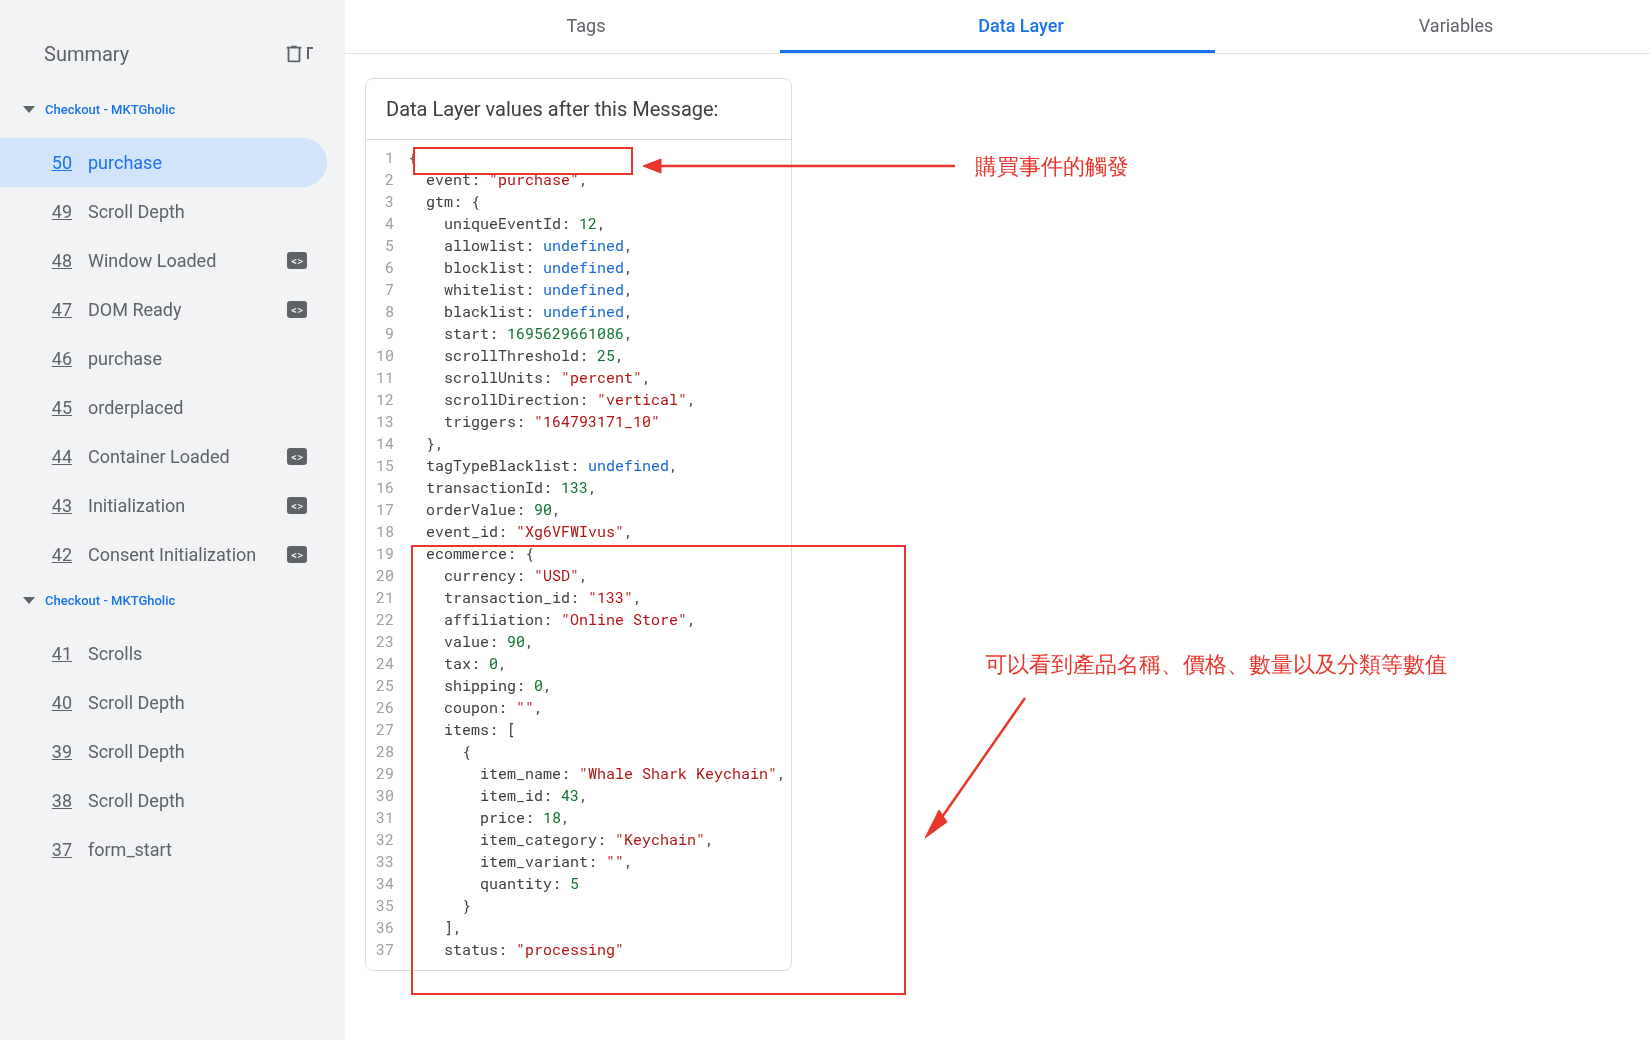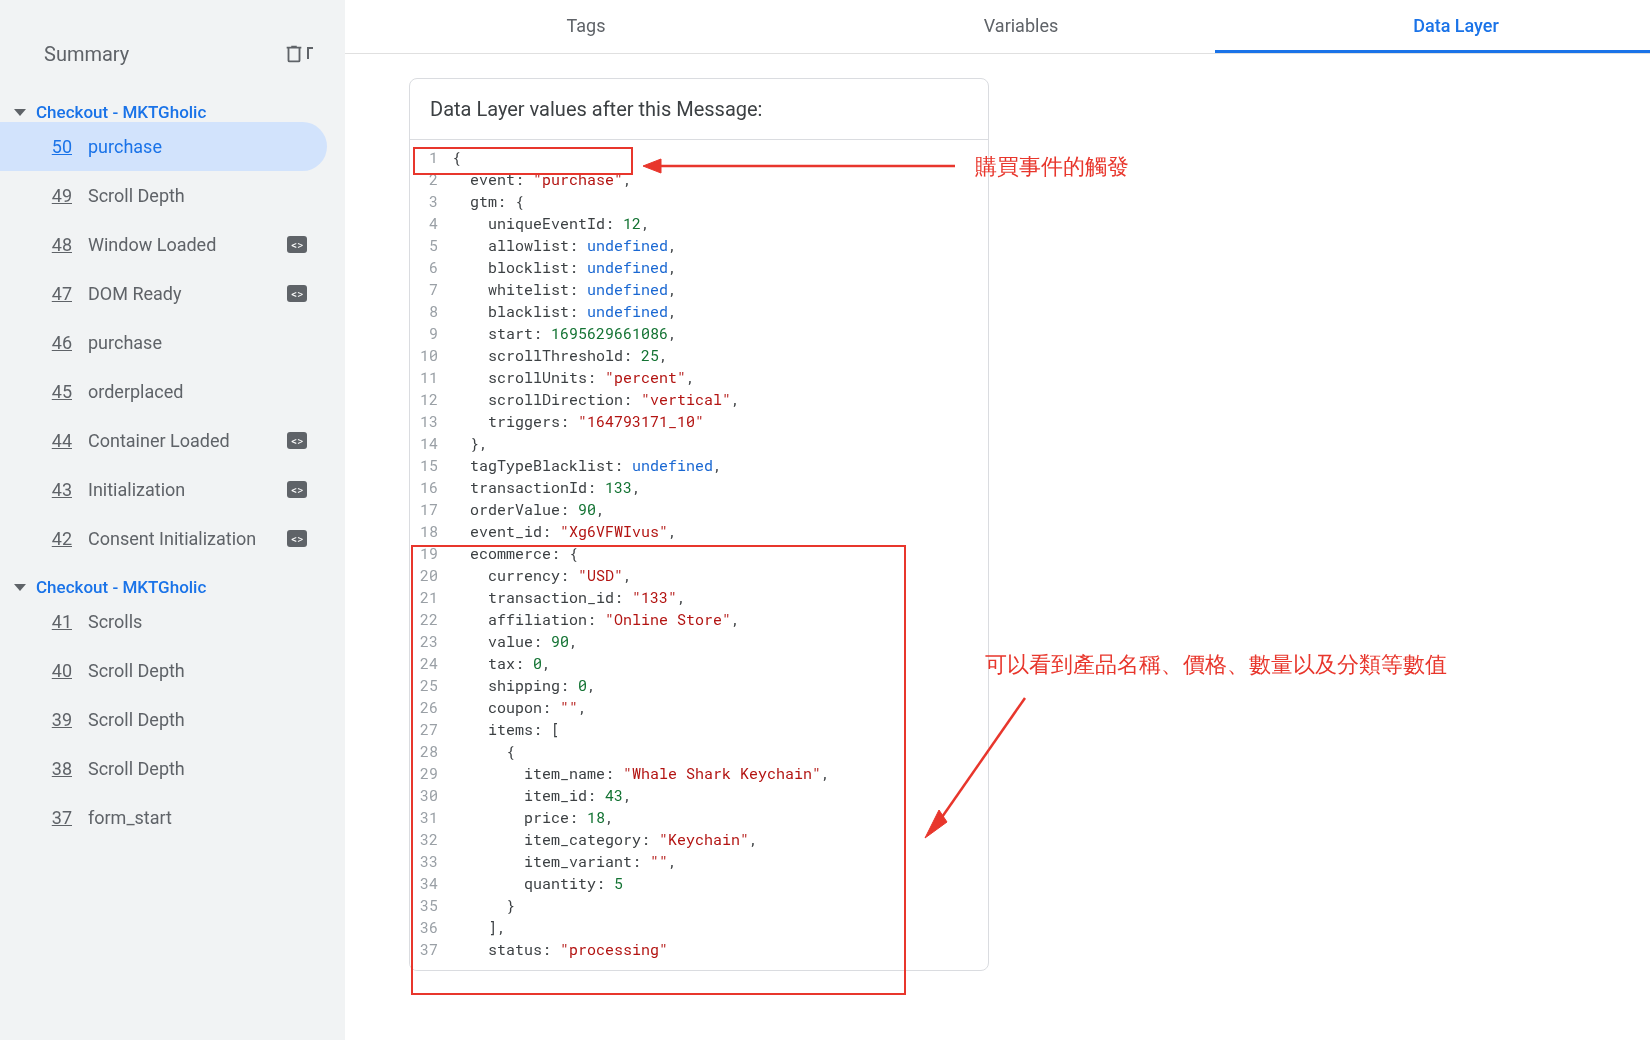--- a/index.html
+++ b/index.html
@@ -33,26 +33,27 @@
     color: #5f6368;
     font-size: 22px;
     cursor: pointer;
     display: flex;
     align-items: center;
   }
   .clear-icon svg { fill: #5f6368; }
   .group-header {
     display: flex;
     align-items: center;
-    padding: 14px 20px 0 8px;
+    padding: 14px 20px 21px 8px;
     gap: 10px;
     color: #1a73e8;
-    font-size: 17px;
+    font-size: 13px;
     font-weight: 500;
     cursor: pointer;
+    margin-left: 9px;
   }
   .caret {
     width: 0; height: 0;
     border-left: 6px solid transparent;
     border-right: 6px solid transparent;
     border-top: 7px solid #5f6368;
     margin-left: 6px;
   }
   .event-item {
     display: flex;
@@ -108,22 +109,22 @@
     padding-left: 47px;
   }
   .tab.active {
     color: #1a73e8;
     border-bottom-color: #1a73e8;
     font-weight: 500;
   }
   .panel {
     border: 1px solid #dadce0;
     border-radius: 8px;
-    margin: 24px 0 0 64px;
-    width: 580px;
+    margin: 24px 0 0 20px;
+    width: 427px;
     overflow: hidden;
   }
   .panel-title {
     padding: 18px 20px;
     font-size: 20px;
     color: #3c4043;
     border-bottom: 1px solid #dadce0;
   }
   .code-area {
     display: flex;
@@ -253,22 +254,22 @@
       <div class="event-item">
         <span class="event-num">37</span>
         <span class="event-label">form_start</span>
       </div>
     </div>
 </div>
 
 <div class="main">
   <div class="tabs">
     <div class="tab">Tags</div>
+    <div class="tab active">Data Layer</div>
     <div class="tab">Variables</div>
-    <div class="tab active">Data Layer</div>
   </div>
 
   <div class="panel">
     <div class="panel-title">Data Layer values after this Message:</div>
     <div class="code-area">
       <div class="gutter" id="gutter">
           <div>1</div>
           <div>2</div>
           <div>3</div>
           <div>4</div>

